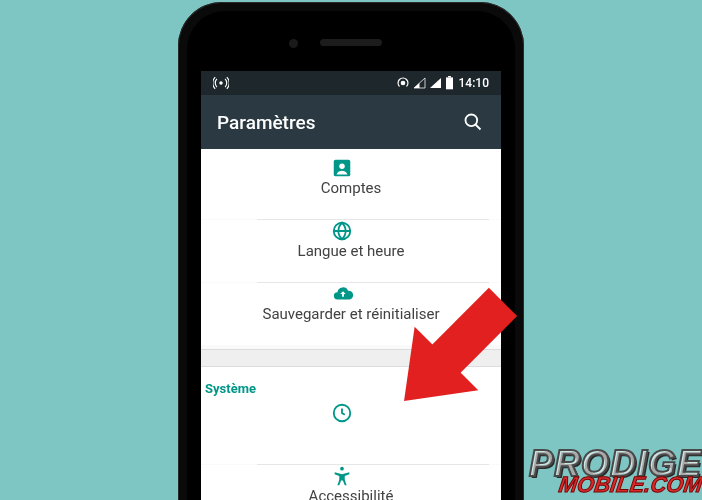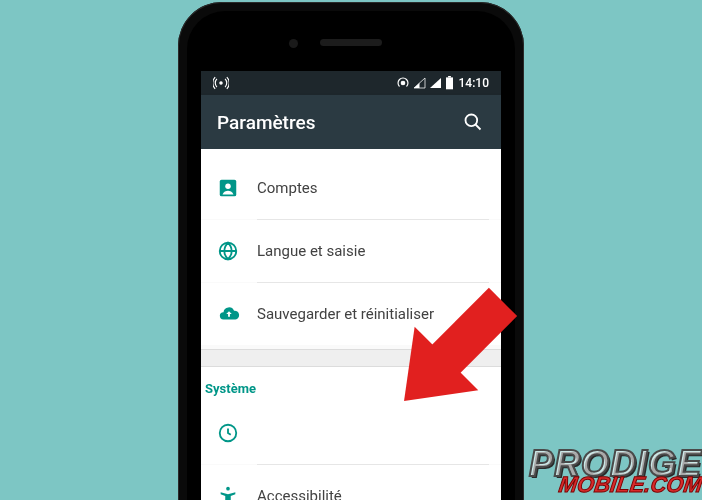--- a/index.html
+++ b/index.html
@@ -80,20 +80,21 @@
   }
   .app-title { font-size: 19px; font-weight: 500; flex: 1; }
   .search-btn { width: 24px; height: 24px; display: flex; align-items: center; justify-content: center; }
   .list { background: #fafafa; }
   .item {
     display: flex;
     align-items: center;
     height: 62px;
     padding: 0 16px;
     background: #fff;
+    flex-direction: column;
   }
   .item-icon {
     width: 40px;
     display: flex;
     align-items: center;
     justify-content: flex-start;
     color: #009688;
   }
   .item-label {
     font-size: 15px;
@@ -225,21 +226,21 @@
         </div>
         <div class="divider"></div>
 
         <div class="item">
           <div class="item-icon">
             <svg width="22" height="22" viewBox="0 0 24 24" fill="none" stroke="#009688" stroke-width="2">
                 <circle cx="12" cy="12" r="9"></circle>
                 <path d="M3 12h18M12 3c2.5 2.5 4 5.5 4 9s-1.5 6.5-4 9c-2.5-2.5-4-5.5-4-9s1.5-6.5 4-9z"></path>
               </svg>
           </div>
-          <div class="item-label">Langue et saisie</div>
+          <div class="item-label">Langue et heure</div>
         </div>
         <div class="divider"></div>
 
         <div class="item">
           <div class="item-icon">
             <svg width="24" height="22" viewBox="0 0 24 24" fill="#009688">
                 <path d="M19 18H6a4 4 0 0 1 0-8 6 6 0 0 1 11.5-1.5A4.5 4.5 0 0 1 19 18z"></path>
                 <path d="M12 9l-3 3h2v3h2v-3h2z" fill="#fff"></path>
               </svg>
           </div>

